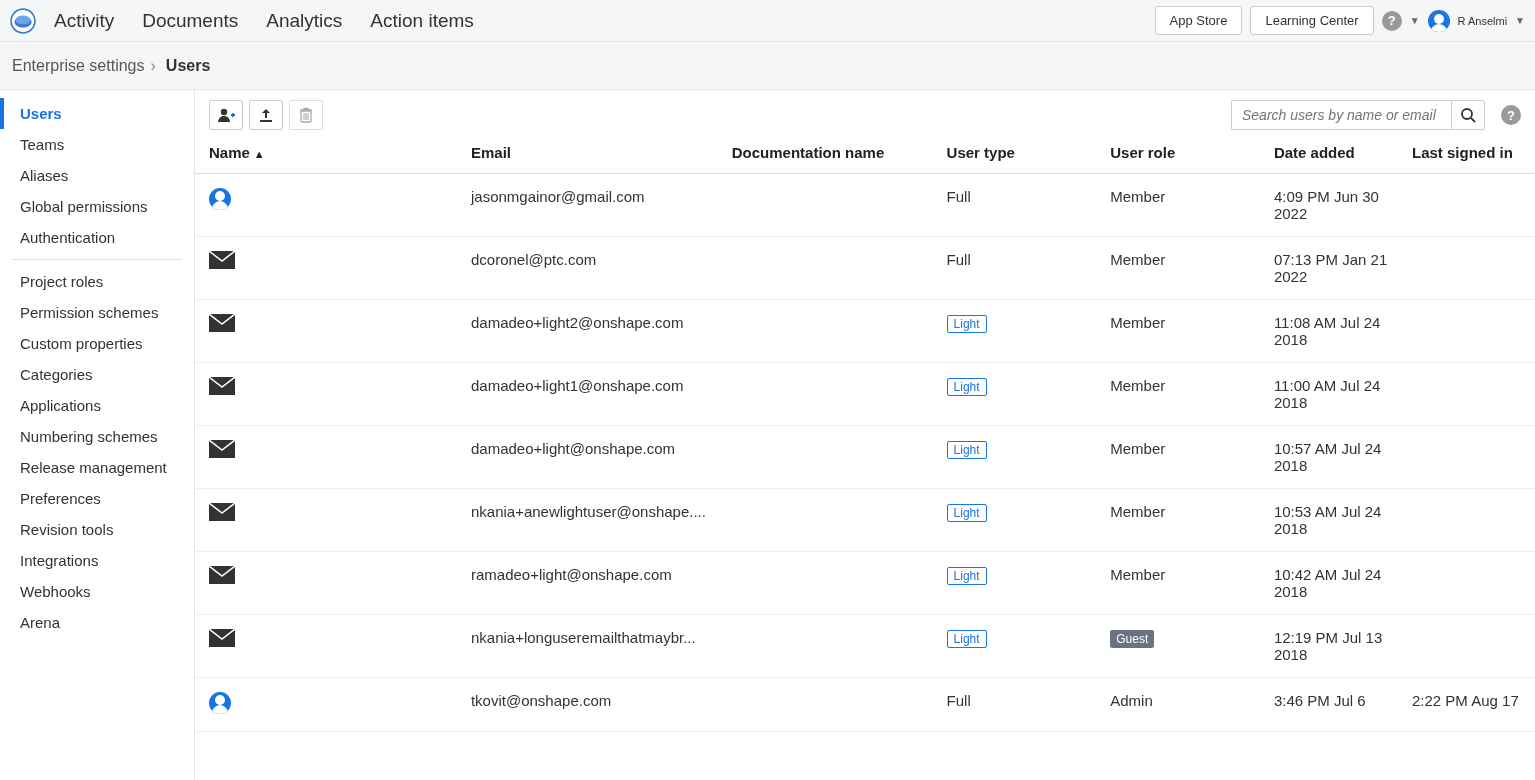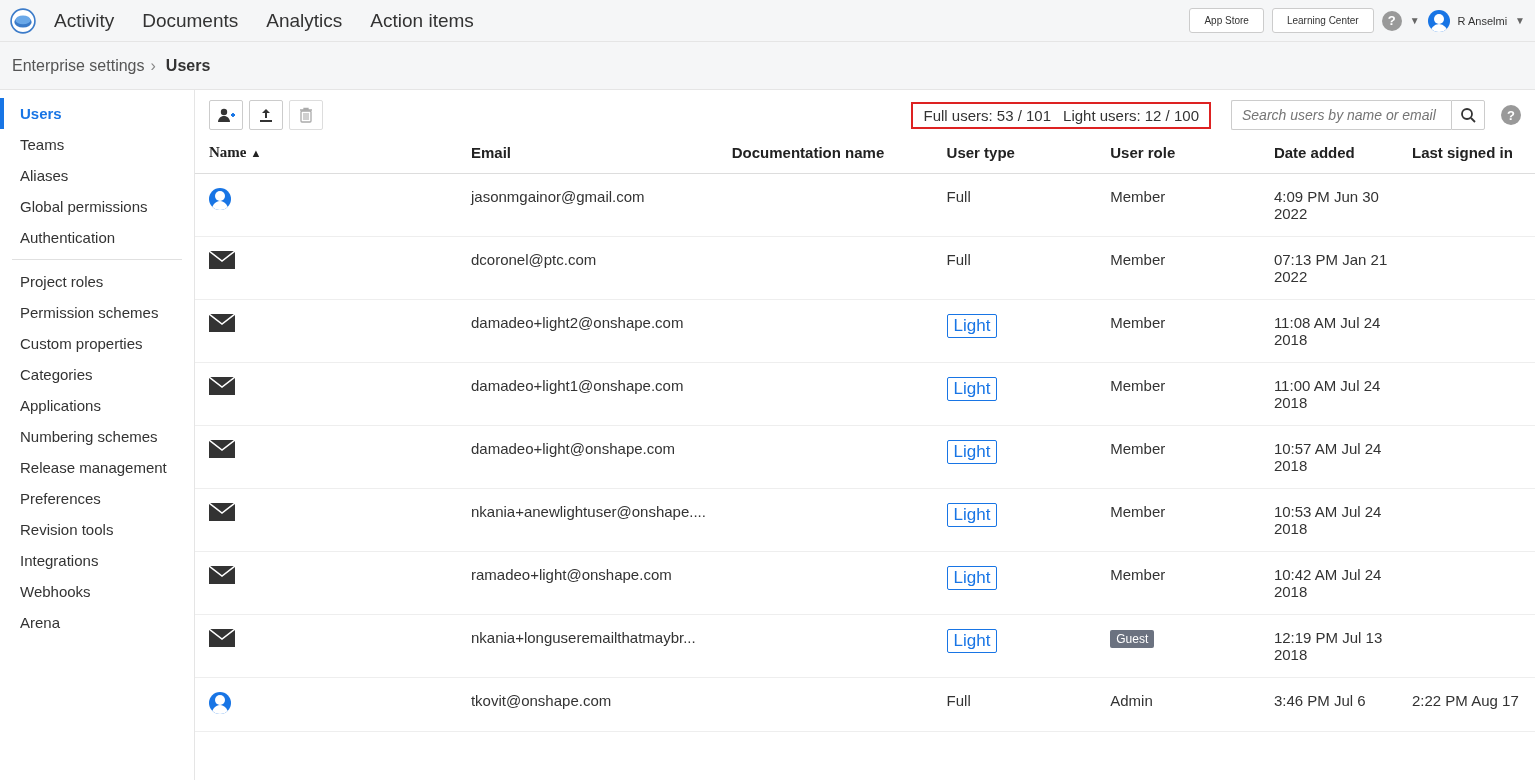--- a/index.html
+++ b/index.html
@@ -2,21 +2,21 @@
 <html><head>
 <meta charset="utf-8">
 <style>
 * { box-sizing: border-box; margin: 0; padding: 0; }
 body { font-family: "Segoe UI", Arial, sans-serif; font-size: 14px; color: #333; background: #fff; }
 .top-nav { height: 42px; background: #f5f6f7; border-bottom: 1px solid #e5e5e5; display: flex; align-items: center; padding: 0 10px; }
 .logo { width: 26px; height: 26px; margin-right: 18px; display:flex; align-items:center; justify-content:center;}
 .nav-links { display: flex; gap: 28px; }
 .nav-link { color: #333; cursor: pointer; font-size: 19px; }
 .top-right { margin-left: auto; display: flex; align-items: center; gap: 8px; }
-.btn-outline { background: #fff; border: 1px solid #ccc; border-radius: 3px; padding: 6px 14px; cursor: pointer; font-size: 10px; color:#333; }
+.btn-outline { background: #fff; border: 1px solid #ccc; border-radius: 3px; padding: 6px 14px; cursor: pointer; font-size: 13px; color:#333; }
 .help-icon { width: 20px; height: 20px; border-radius: 50%; background: #999; color:#fff; display:flex; align-items:center; justify-content:center; font-size:13px; font-weight:bold; cursor:pointer;}
 .caret-down { font-size: 10px; color:#666; cursor:pointer;}
 .user-avatar { width: 22px; height: 22px; border-radius: 50%; background: #1875e5; position:relative; overflow:hidden;}
 .user-avatar::before { content:""; position:absolute; width:10px; height:10px; background:#fff; border-radius:50%; top:4px; left:6px;}
 .user-avatar::after { content:""; position:absolute; width:18px; height:10px; background:#fff; border-radius:50% 50% 0 0 / 100% 100% 0 0; bottom:-2px; left:2px;}
 .user-name { color:#333; font-size:11px; }
 .breadcrumb-bar { height: 48px; background: #f5f6f7; border-bottom: 1px solid #e5e5e5; display: flex; align-items: center; padding: 0 12px; font-size: 16px; color: #555;}
 .breadcrumb-bar .current { color:#333; font-weight:600; margin-left: 4px;}
 .breadcrumb-bar .chev { margin: 0 6px; color:#888;}
 .content { display: flex; height: calc(780px - 90px); }
@@ -30,30 +30,30 @@
 .tool-btn.danger { color:#888; border-color:#ddd;}
 .spacer { flex:1; }
 .counts-box { border: 2px solid #d22; padding: 3px 10px; color:#333; font-size:15px; display:flex; gap:12px;}
 .search-wrap { margin-left: 14px; display:flex; }
 .search-input { width: 220px; height: 30px; border: 1px solid #ccc; border-right:none; border-radius: 2px 0 0 2px; padding: 0 10px; font-size:14px; font-style: italic; color:#666;}
 .search-btn { width: 34px; height: 30px; border: 1px solid #ccc; background:#fff; border-radius:0 2px 2px 0; display:flex; align-items:center; justify-content:center; cursor:pointer;}
 .help2 { margin-left:10px; }
 .table-wrap { flex:1; overflow:auto;}
 table { width: 100%; border-collapse: collapse; }
 th { text-align:left; font-weight:600; font-size:15px; padding: 8px 10px 12px 10px; color:#222; border-bottom:1px solid #ddd;}
-th:first-child { padding-left: 14px; font-family: Liberation Serif, serif;}
+th:first-child { padding-left: 14px;}
 td { padding: 14px 10px; vertical-align: top; border-bottom:1px solid #eee; font-size:15px; color:#333;}
 td:first-child { padding-left: 14px;}
 .sort-ind { font-size:11px; margin-left:4px;}
 .row-icon-mail { display:inline-block; width:26px; height:18px;}
 .mail-svg { width:26px; height:18px;}
 .avatar-blue { width:22px; height:22px; border-radius:50%; background:#1875e5; position:relative; overflow:hidden; display:inline-block;}
 .avatar-blue::before { content:""; position:absolute; width:10px; height:10px; background:#fff; border-radius:50%; top:3px; left:6px;}
 .avatar-blue::after { content:""; position:absolute; width:18px; height:12px; background:#fff; border-radius:50% 50% 0 0 / 100% 100% 0 0; bottom:-3px; left:2px;}
-.badge-light { display:inline-block; border:1px solid #1875e5; color:#1875e5; font-size:17px; padding: 1px 6px; border-radius:2px;}
+.badge-light { display:inline-block; border:1px solid #1875e5; color:#1875e5; font-size:12px; padding: 1px 6px; border-radius:2px;}
 .badge-guest { display:inline-block; background:#6b7280; color:#fff; font-size:12px; padding:2px 6px; border-radius:2px;}
 .col-name { width: 260px;}
 .col-email { width: 230px;}
 .col-doc { width: 210px;}
 .col-type { width: 160px;}
 .col-role { width: 160px;}
 .col-date { width: 135px;}
 .col-signed { width: 130px;}
 </style>
 </head>
@@ -132,24 +132,20 @@
           </svg>
       </div>
       <div class="tool-btn danger">
         <svg width="14" height="16" viewBox="0 0 14 16">
             <rect x="2" y="4" width="10" height="11" rx="1" fill="none" stroke="#aaa" stroke-width="1.3"></rect>
             <path d="M1 3h12M5 3V1.5h4V3" fill="none" stroke="#aaa" stroke-width="1.3"></path>
             <path d="M5 6v7M7 6v7M9 6v7" stroke="#aaa" stroke-width="1.1"></path>
           </svg>
       </div>
       <div class="spacer"></div>
-      <div class="counts-box">
-        <span>Full users: 53 / 101</span>
-        <span>Light users: 12 / 100</span>
-      </div>
       <div class="search-wrap">
         <input class="search-input" placeholder="Search users by name or email" style="">
         <div class="search-btn">
           <svg width="16" height="16" viewBox="0 0 16 16">
               <circle cx="7" cy="7" r="5" fill="none" stroke="#333" stroke-width="1.8"></circle>
               <path d="M11 11l4 4" stroke="#333" stroke-width="1.8"></path>
             </svg>
         </div>
       </div>
       <div class="help-icon help2">?</div>

